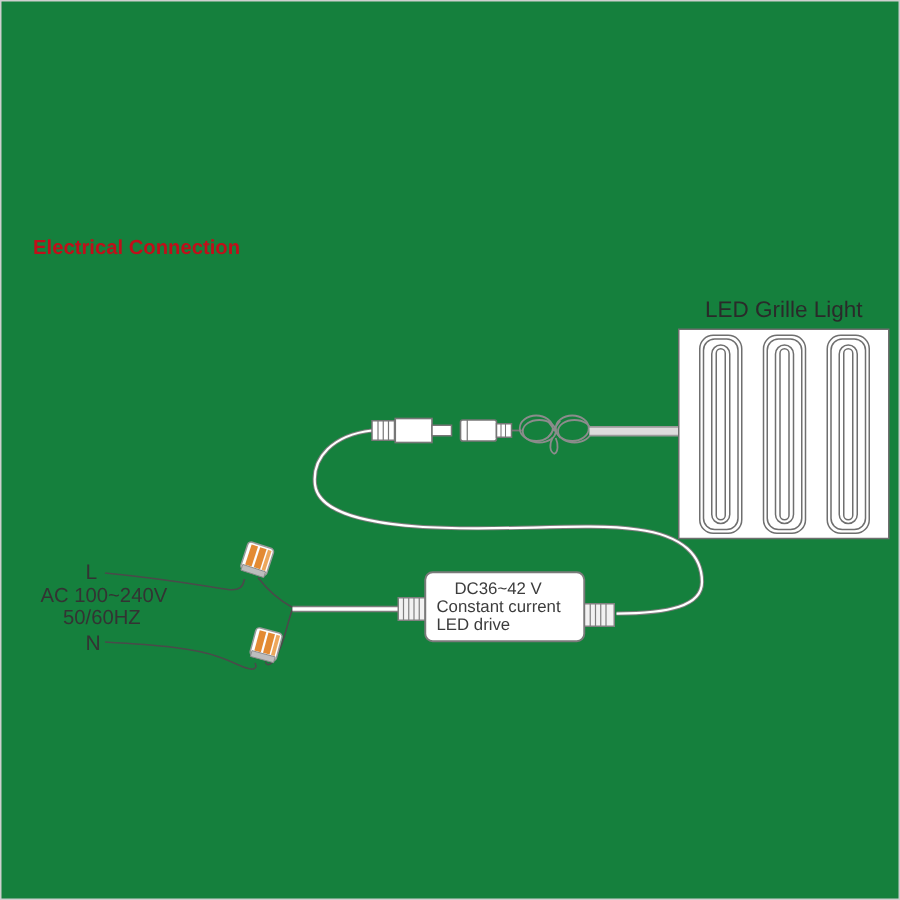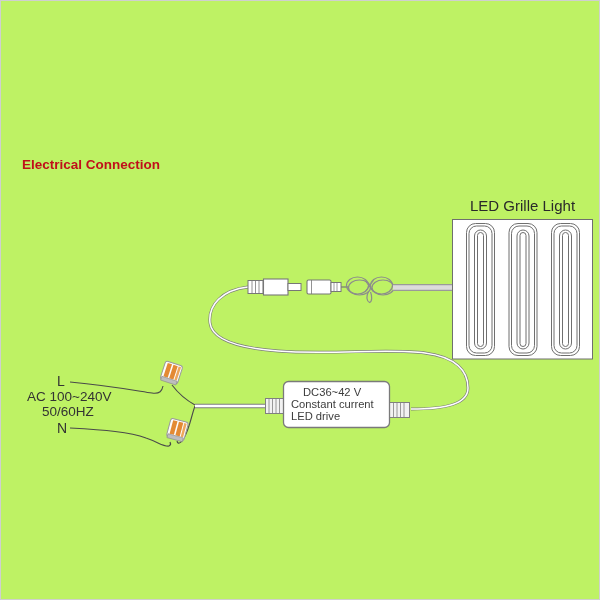--- a/index.html
+++ b/index.html
@@ -1,19 +1,19 @@
 <!DOCTYPE html>
 <html><head>
 <meta charset="utf-8">
 <style>
   html, body { margin: 0; padding: 0; background: #ffffff; }
   .page {
     position: relative;
     width: 600px; height: 600px;
-    background: #bef264;
+    background: #15803d;
     font-family: "Liberation Sans", sans-serif;
     overflow: hidden;
     text-align: center;
   }
   svg text { font-family: "Liberation Sans", sans-serif; }
   .title-text { font-size: 13.5px; font-weight: bold; }
   .fixture-label { font-size: 15px; fill: #2a2a2a; }
   .driver-text { font-size: 11.2px; fill: #3c3c3c; }
   .io-label { font-size: 13.5px; fill: #333333; }
   .ln-label { font-size: 14px; fill: #333333; }

